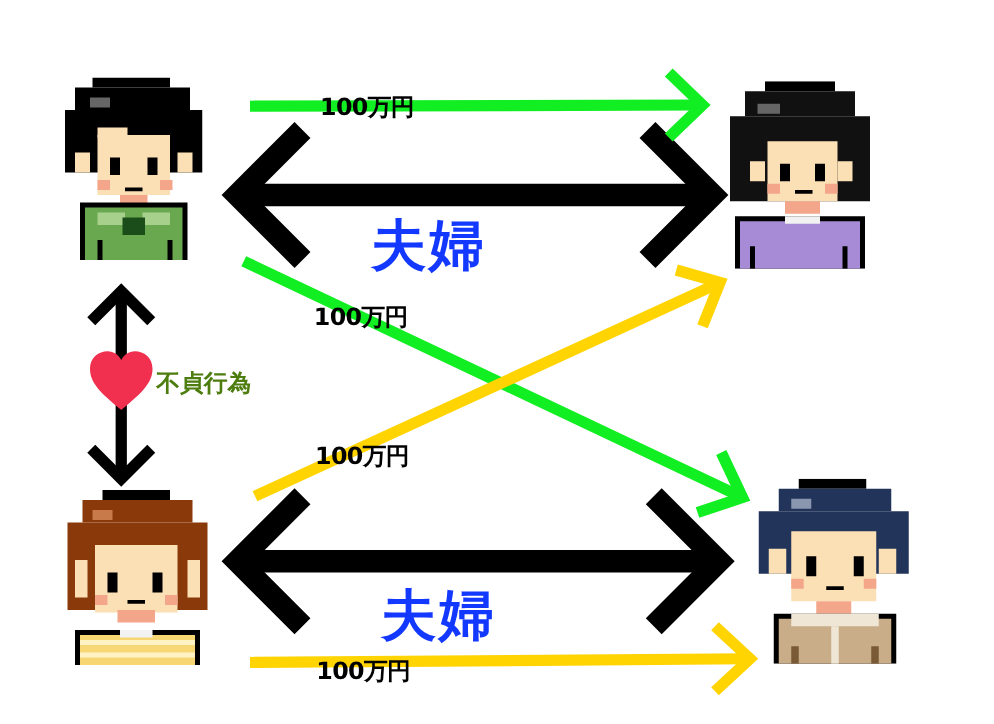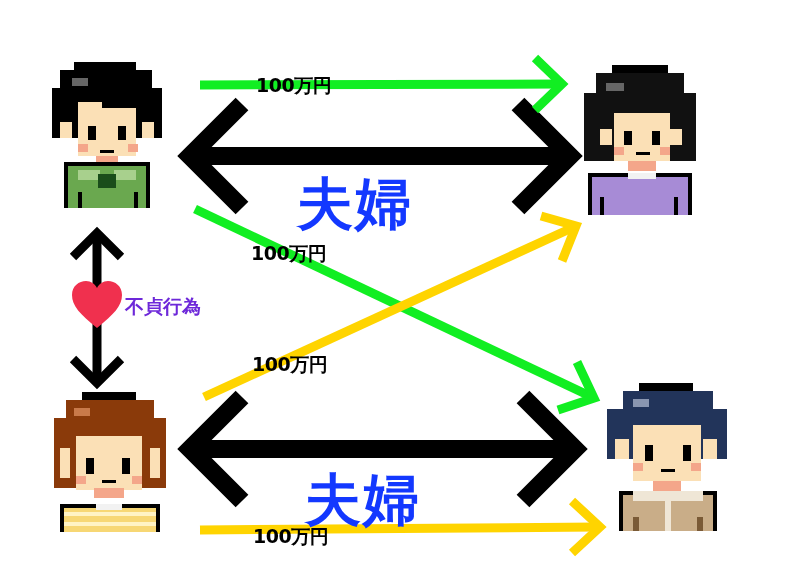--- a/index.html
+++ b/index.html
@@ -1,23 +1,23 @@
 <!DOCTYPE html>
 <html><head>
 <meta charset="utf-8">
 <style>
   html, body { margin:0; padding:0; background:#ffffff; }
   body { width:795px; height:579px; position:relative; overflow:hidden;
          font-family:"DejaVu Sans", sans-serif; }
   svg.canvas { position:absolute; left:0; top:0; }
   .lbl { position:absolute; font-family:"DejaVu Sans", sans-serif; font-weight:bold;
          font-size:19px; color:#000; white-space:nowrap; letter-spacing:-0.5px; }
-  .couple { position:absolute; font-weight:bold; font-size:56px; color:#1338ff;
+  .couple { position:absolute; font-weight:bold; font-size:44px; color:#1338ff;
             white-space:nowrap; font-family:"DejaVu Sans", sans-serif; letter-spacing:2px; }
-  .affair { position:absolute; font-weight:bold; font-size:19px; color:#6d28d9;
+  .affair { position:absolute; font-weight:bold; font-size:19px; color:#4d7c0f;
             white-space:nowrap; }
   .char { position:absolute; }
 </style>
 </head>
 <body>
 
 <svg class="canvas" width="795" height="579" viewBox="0 0 795 579">
 
   <g stroke="#000" stroke-width="18" fill="none" stroke-linecap="butt" stroke-linejoin="miter">
     <line x1="198" y1="156" x2="570" y2="156"></line>

